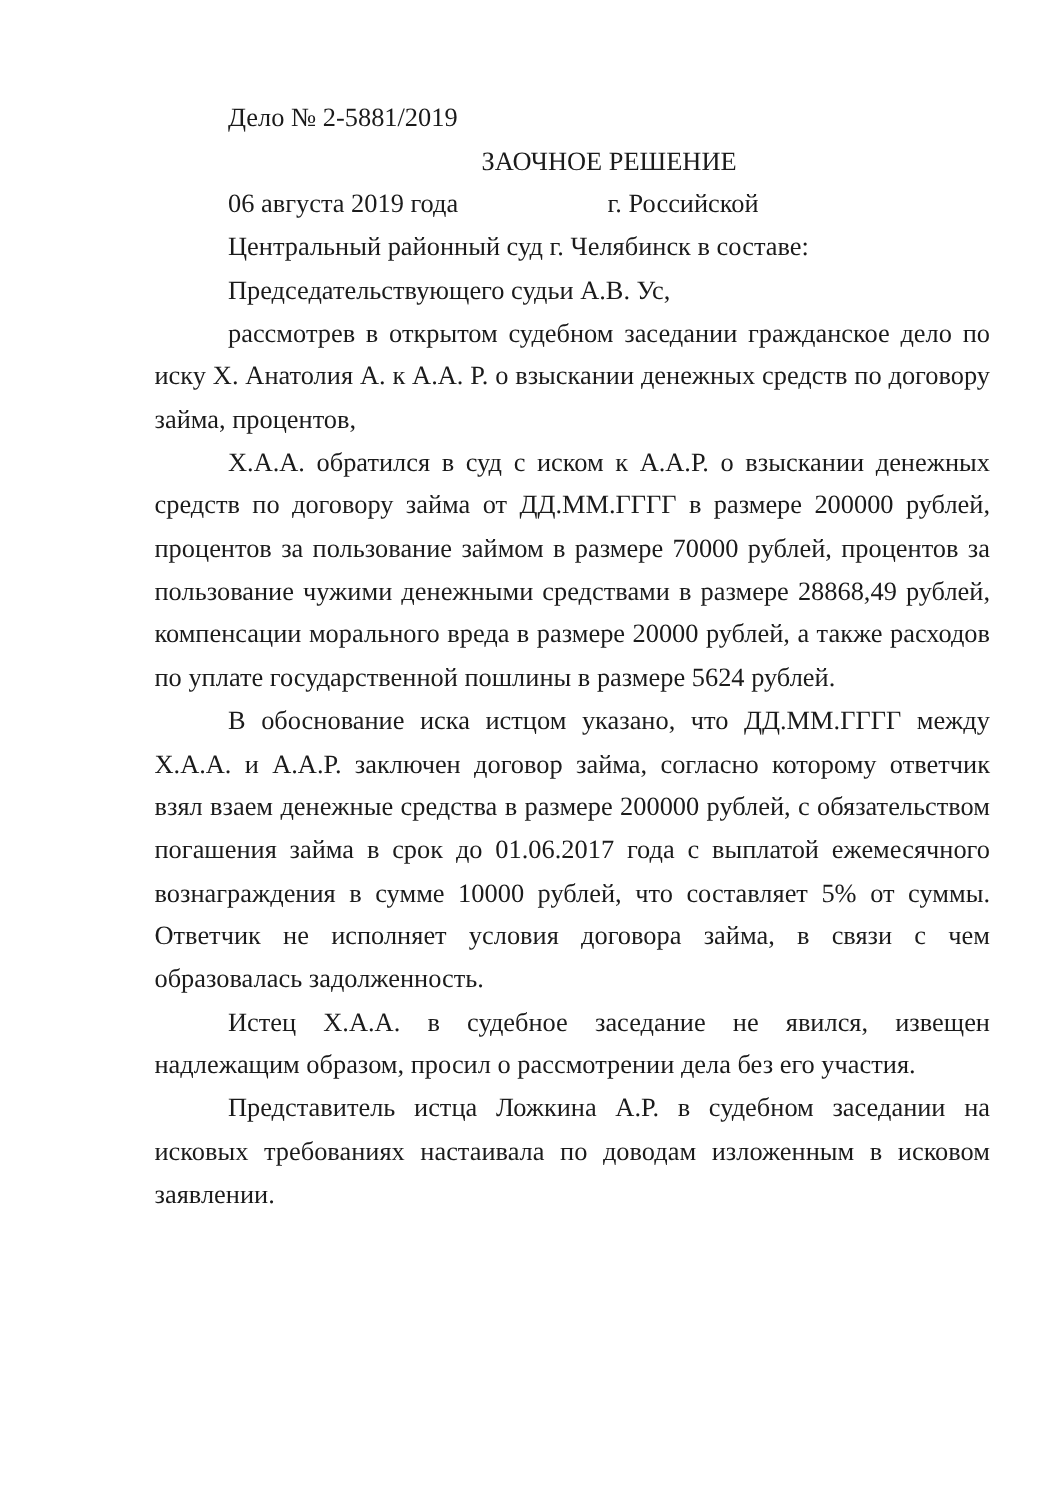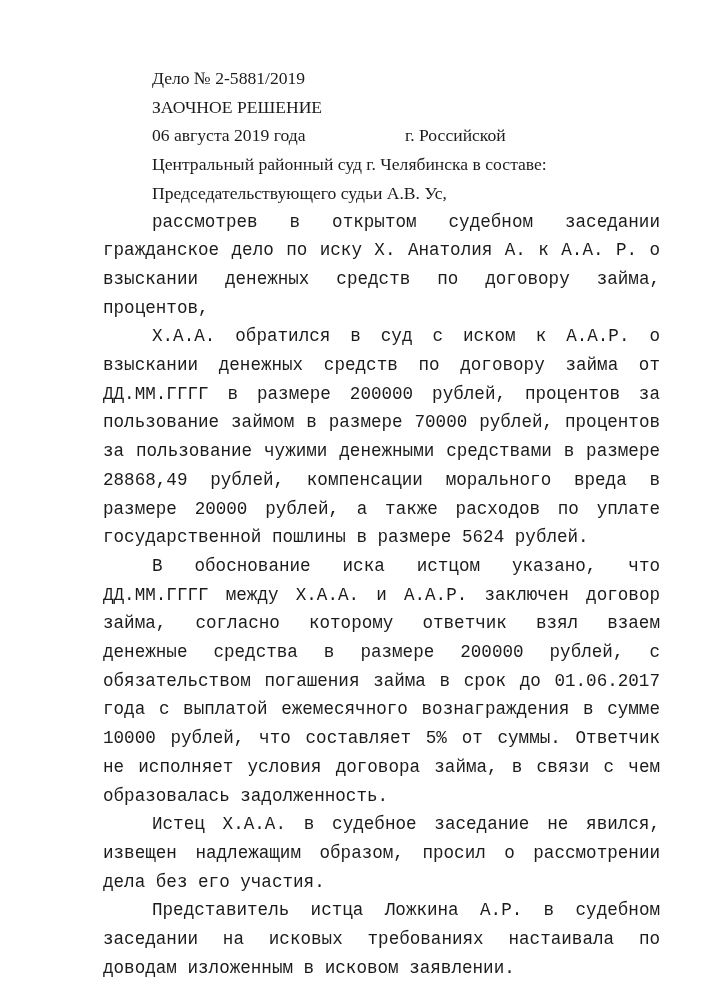--- a/index.html
+++ b/index.html
@@ -31,26 +31,26 @@
     padding: 0;
   }
   
   .ln {
     text-indent: 49px;
     text-align: left;
   }
   
   .center {
     text-indent: 49px;
+    text-align: center;
   }
   
   .para {
     text-indent: 49px;
     text-align: justify;
-    font-family: Liberation Mono, monospace;
   }
   
   .date-line {
     padding-left: 49px;
     text-indent: 0;
   }
   .date-line .date-span {
     display: inline-block;
     width: 253px;
   }
@@ -62,21 +62,21 @@
 
   <p class="ln">Дело № 2-5881/2019</p>
 
   <p class="center">ЗАОЧНОЕ РЕШЕНИЕ</p>
 
 
   <p class="date-line">
     <span class="date-span">06 августа 2019 года</span><span>г. Российской</span>
   </p>
 
-  <p class="ln">Центральный районный суд г. Челябинска в составе:</p>
+  <p class="ln">Центральный районный суд г. Челябинск в составе:</p>
 
   <p class="ln">Председательствующего судьи А.В. Ус,</p>
 
 
 
   <p class="para">рассмотрев в открытом судебном заседании гражданское дело по иску Х. Анатолия А. к А.А. Р. о взыскании денежных средств по договору займа, процентов,</p>
 
 
   <p class="para">Х.А.А. обратился в суд с иском к А.А.Р. о взыскании денежных средств по договору займа от ДД.ММ.ГГГГ в размере 200000 рублей, процентов за пользование займом в размере 70000 рублей, процентов за пользование чужими денежными средствами в размере 28868,49 рублей, компенсации морального вреда в размере 20000 рублей, а также расходов по уплате государственной пошлины в размере 5624 рублей.</p>
 

